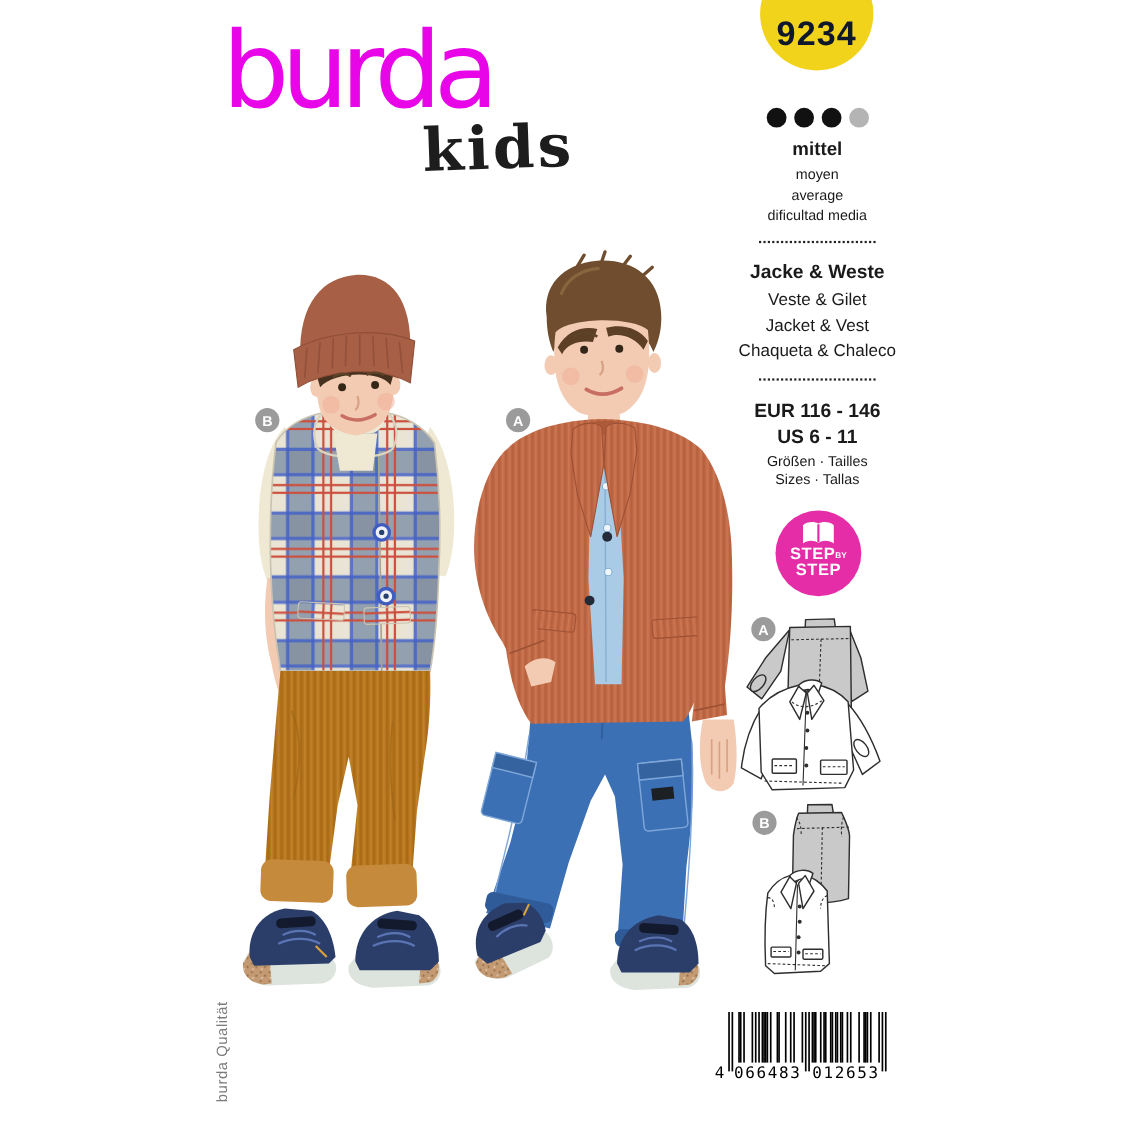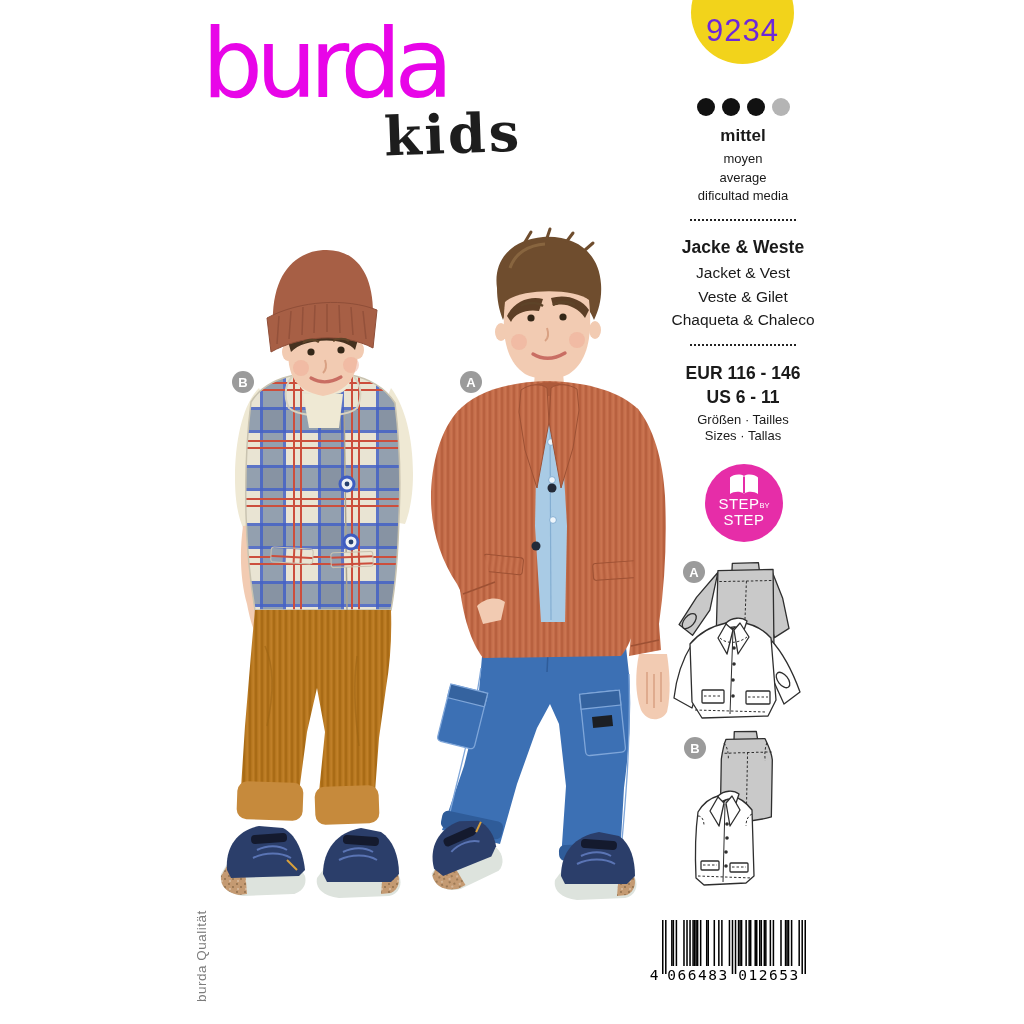--- a/index.html
+++ b/index.html
@@ -28,41 +28,41 @@
   }
 
   
   .rc{left:633px;width:220px;text-align:center;}
   .pattern-circle{
     left:691px;top:-39px;width:103px;height:103px;border-radius:50%;
     background:var(--circle-yellow,#f2d31b);
     display:flex;align-items:flex-end;justify-content:center;
   }
   .pattern-circle span{
-    color:#6d28d9;font-size:31px;letter-spacing:1px;padding-bottom:15px;font-weight:normal;text-align:center;
+    color:#0f172a;font-size:31px;letter-spacing:1px;padding-bottom:15px;font-weight:bold;text-align:center;
   }
   .dots{left:633px;top:98px;width:220px;display:flex;justify-content:center;gap:7px;}
   .dot{width:18px;height:18px;border-radius:50%;}
   .dot.filled{background:#111;}
   .dot.empty{background:#b4b4b4;}
   .lvl-main{top:126px;font-weight:bold;font-size:17px;}
   .lvl-langs{top:150px;font-size:13px;line-height:18.5px;}
   .dotted{left:690px;width:106px;border-top:2px dotted #222;height:0;}
   .title-de{top:237px;font-weight:bold;font-size:17.5px;}
   .title-langs{top:261px;font-size:15.5px;line-height:23.5px;}
   .sizes-main{top:362px;font-weight:bold;font-size:17.5px;line-height:23.5px;text-align:center;}
   .sizes-cap{top:412px;font-size:13px;line-height:15.5px;}
 
   .step-badge{
     left:705px;top:464px;width:78px;height:78px;border-radius:50%;
     background:var(--step-pink,#e62da8);
     display:flex;flex-direction:column;align-items:center;justify-content:flex-start;
   }
   .step-badge svg{margin-top:10px;}
-  .step-text{color:#fff;font-weight:normal;font-size:15px;line-height:14px;letter-spacing:.5px;margin-top:2px;text-align:center;}
+  .step-text{color:#fff;font-weight:bold;font-size:15px;line-height:14px;letter-spacing:.5px;margin-top:2px;text-align:center;}
   .step-text .by{font-size:7.5px;letter-spacing:0;vertical-align:1px;}
 
   
   .td-fill{fill:var(--drawing-fill,#c9c9c9);stroke:var(--drawing-line,#2e2e2e);stroke-width:1.3;stroke-linejoin:round;}
   .tw-fill{fill:#ffffff;stroke:var(--drawing-line,#2e2e2e);stroke-width:1.3;stroke-linejoin:round;}
   .tdash{fill:none;stroke:var(--drawing-line,#2e2e2e);stroke-width:1;stroke-dasharray:2.5 2;}
   .tline{fill:none;stroke:var(--drawing-line,#2e2e2e);stroke-width:1;}
   .badge-c{fill:var(--badge-gray,#9b9b9b);}
   .badge-t{fill:#fff;font-weight:bold;font-size:13px;font-family:"Liberation Sans",sans-serif;text-anchor:middle;}
 
@@ -90,22 +90,22 @@
 <div class="abs rc lvl-langs">
   <div>moyen</div>
   <div>average</div>
   <div>dificultad media</div>
 </div>
 
 <div class="abs dotted" style="top:219px;"></div>
 
 <div class="abs rc title-de">Jacke &amp; Weste</div>
 <div class="abs rc title-langs">
+  <div>Veste &amp; Gilet</div>
   <div>Jacket &amp; Vest</div>
-  <div>Veste &amp; Gilet</div>
   <div>Chaqueta &amp; Chaleco</div>
 </div>
 
 <div class="abs dotted" style="top:344px;"></div>
 
 <div class="abs rc sizes-main">
   <div>EUR 116 - 146</div>
   <div>US 6 - 11</div>
 </div>
 <div class="abs rc sizes-cap">

